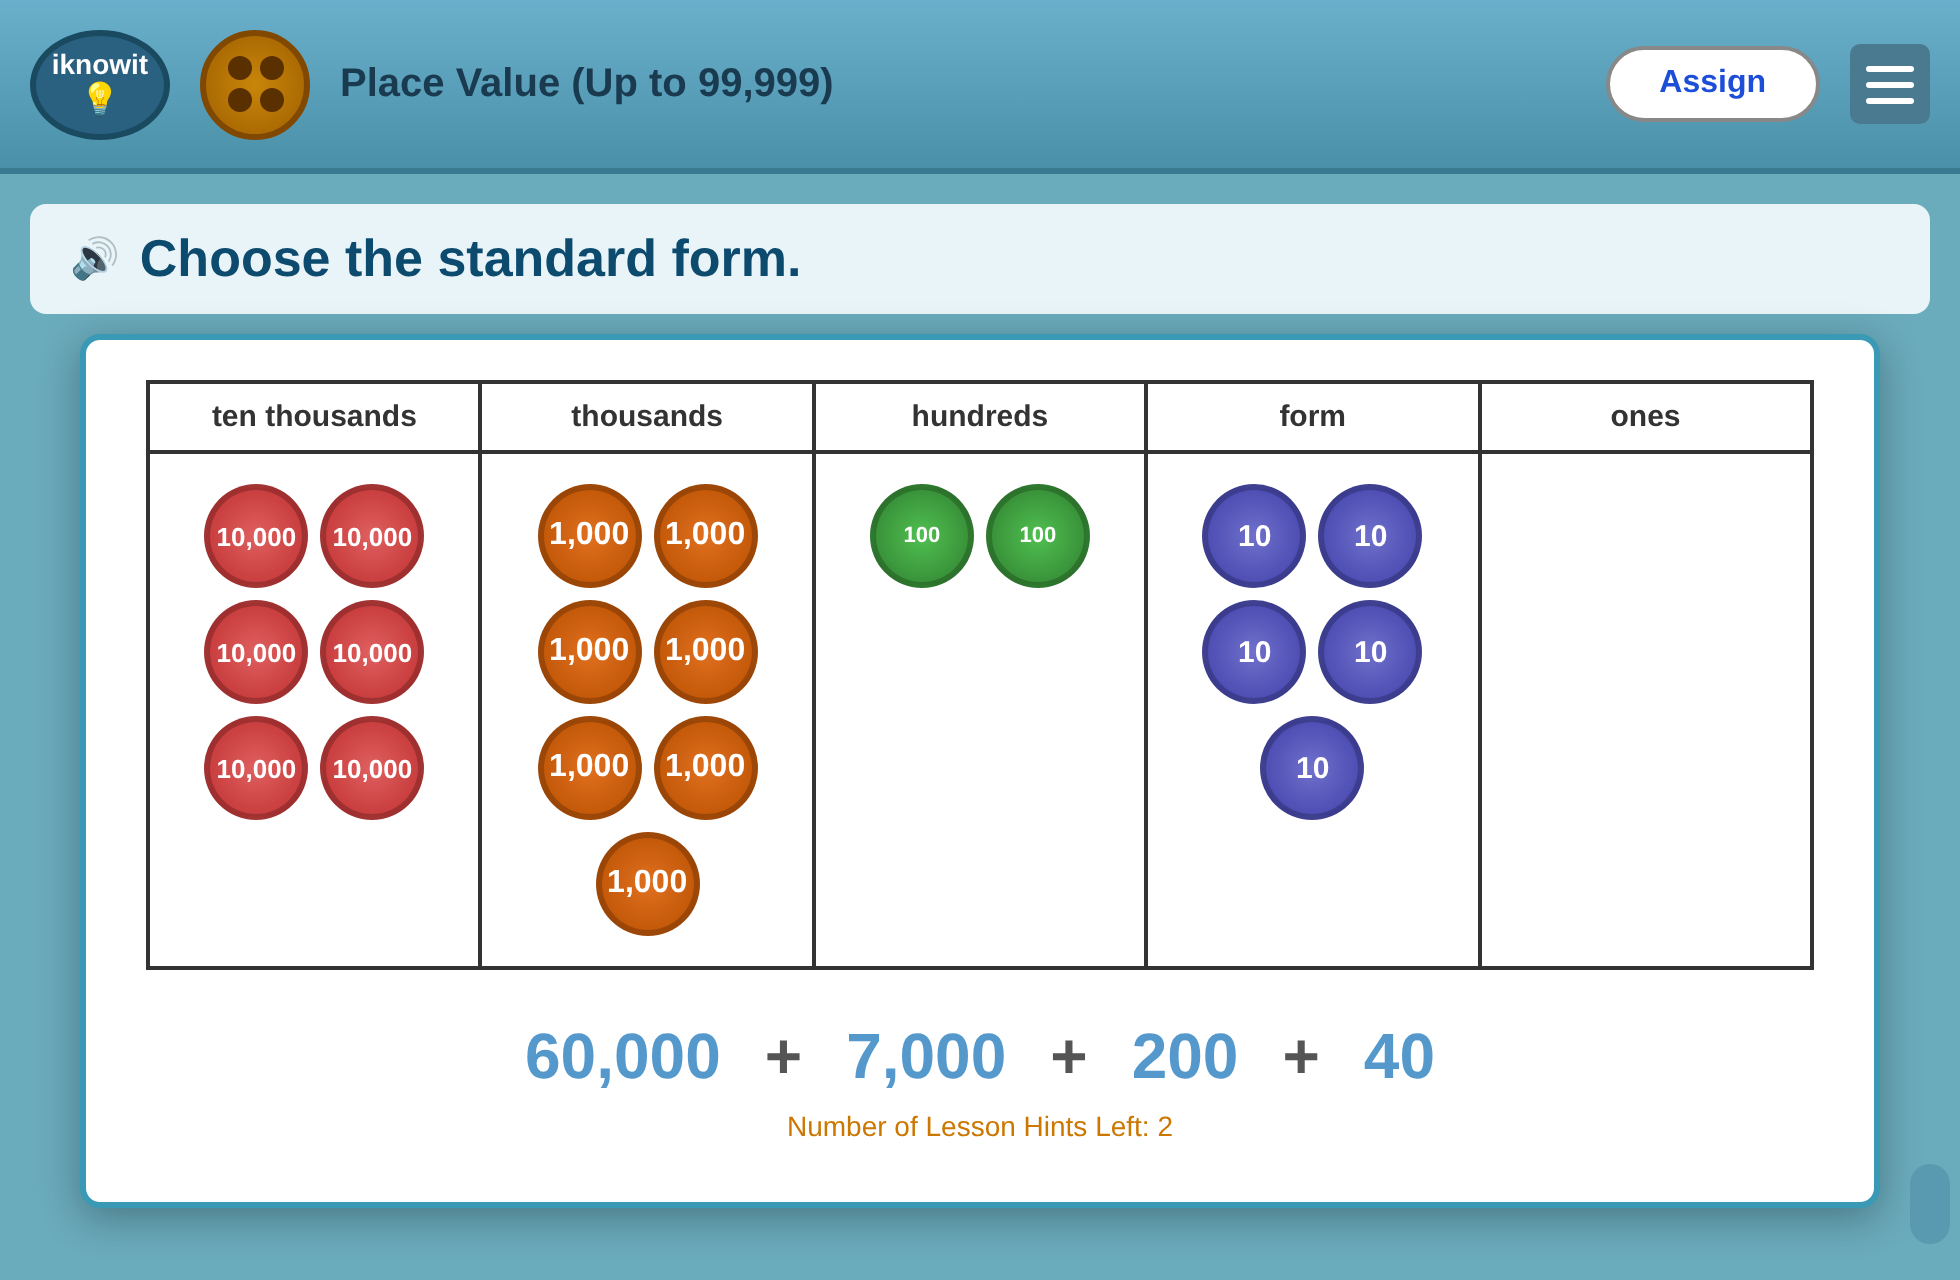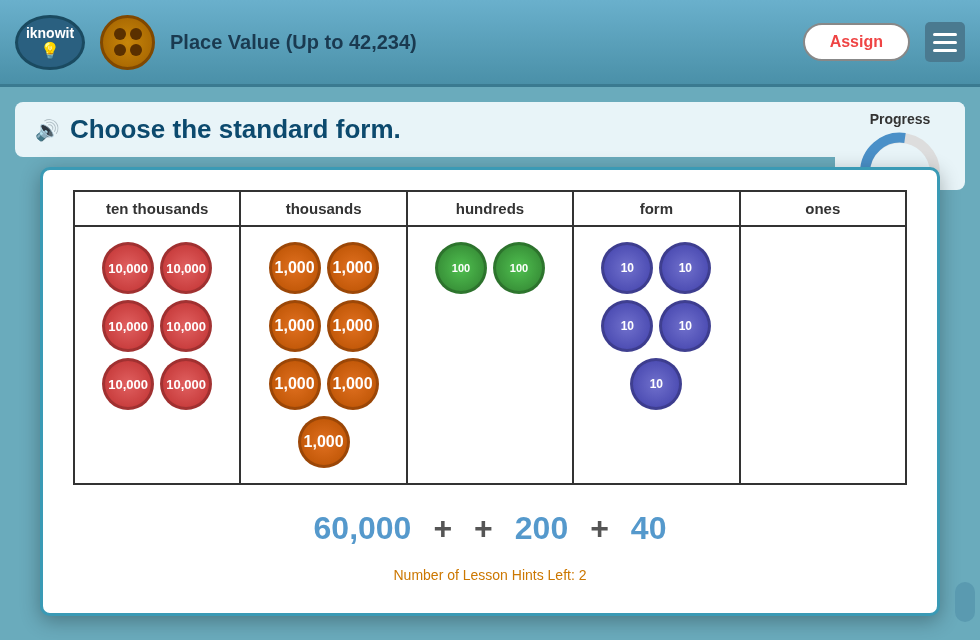--- a/index.html
+++ b/index.html
@@ -79,21 +79,21 @@
       flex: 1;
     }
 
     .assign-btn {
       background: white;
       border: 2px solid #888;
       border-radius: 20px;
       padding: 8px 25px;
       font-size: 16px;
       font-weight: bold;
-      color: #ef4444;
+      color: #1d4ed8;
       cursor: pointer;
     }
 
     .menu-btn {
       background: #4a7a90;
       border: none;
       border-radius: 5px;
       width: 40px;
       height: 40px;
       display: flex;
@@ -282,30 +282,30 @@
       width: 52px;
       height: 52px;
       background: radial-gradient(circle, #50c050, #308030);
       font-size: 11px;
     }
 
     .coin-10 {
       width: 52px;
       height: 52px;
       background: radial-gradient(circle, #7070cc, #4040aa);
-      font-size: 12px;
+      font-size: 15px;
     }
 
     
     .equation {
       display: flex;
       align-items: center;
       justify-content: center;
       gap: 22px;
-      margin-bottom: 20px;
+      margin-bottom: 8px;
     }
 
     .eq-part {
       font-size: 32px;
       font-weight: bold;
       color: #5599cc;
     }
 
     .eq-op {
       font-size: 32px;
@@ -343,45 +343,38 @@
 
   <div class="activity-icon">
     <div class="activity-dots">
       <div class="dot"></div>
       <div class="dot"></div>
       <div class="dot"></div>
       <div class="dot"></div>
     </div>
   </div>
 
-  <span class="activity-title">Place Value (Up to 42,234)</span>
+  <span class="activity-title">Place Value (Up to 99,999)</span>
 
   <button class="assign-btn">Assign</button>
 
   <button class="menu-btn">
     <div class="menu-line"></div>
     <div class="menu-line"></div>
     <div class="menu-line"></div>
   </button>
 </div>
 
 <div class="content-area">
 
   <div class="question-bar">
     <span class="speaker-icon">🔊</span>
     <span class="question-text">Choose the standard form.</span>
   </div>
 
-  <div class="progress-panel">
-    <span class="progress-label">Progress</span>
-    <svg width="90" height="50" viewBox="0 0 90 50">
-      <path d="M 10 45 A 35 35 0 0 1 80 45" fill="none" stroke="#ddd" stroke-width="10"></path>
-      <path d="M 10 45 A 35 35 0 0 1 50 10" fill="none" stroke="#4a90c8" stroke-width="10"></path>
-    </svg>
-  </div>
 
   <div class="hint-modal">
 
 
     <div class="hint-content">
 
       <table class="place-table">
         <thead>
           <tr>
             <th>ten thousands</th>
@@ -436,20 +429,21 @@
 
             <td>
             </td>
           </tr>
         </tbody>
       </table>
 
       <div class="equation">
         <span class="eq-part">60,000</span>
         <span class="eq-op">+</span>
+        <span class="eq-part">7,000</span>
         <span class="eq-op">+</span>
         <span class="eq-part">200</span>
         <span class="eq-op">+</span>
         <span class="eq-part">40</span>
       </div>
 
       <div class="hints-remaining">
         <span>Number of Lesson Hints Left:</span>
         <span>2</span>
       </div>

